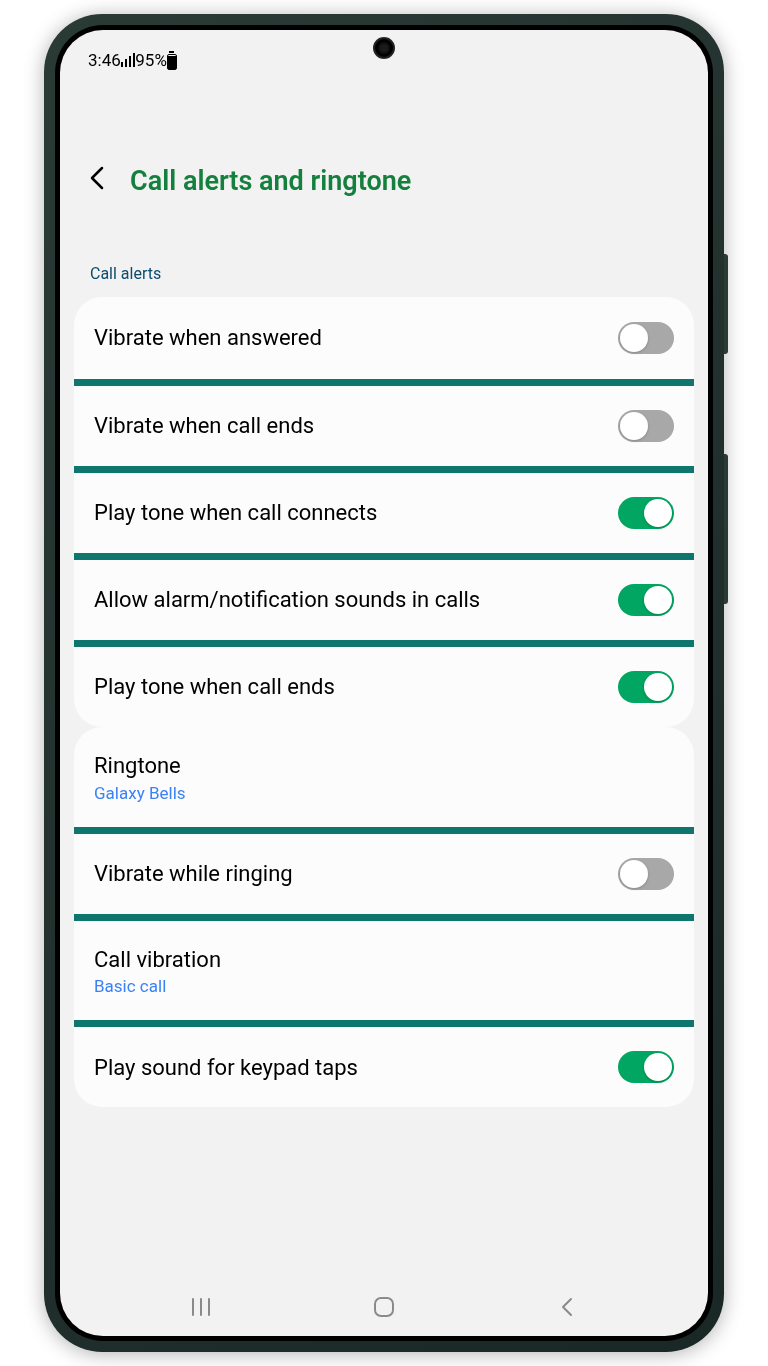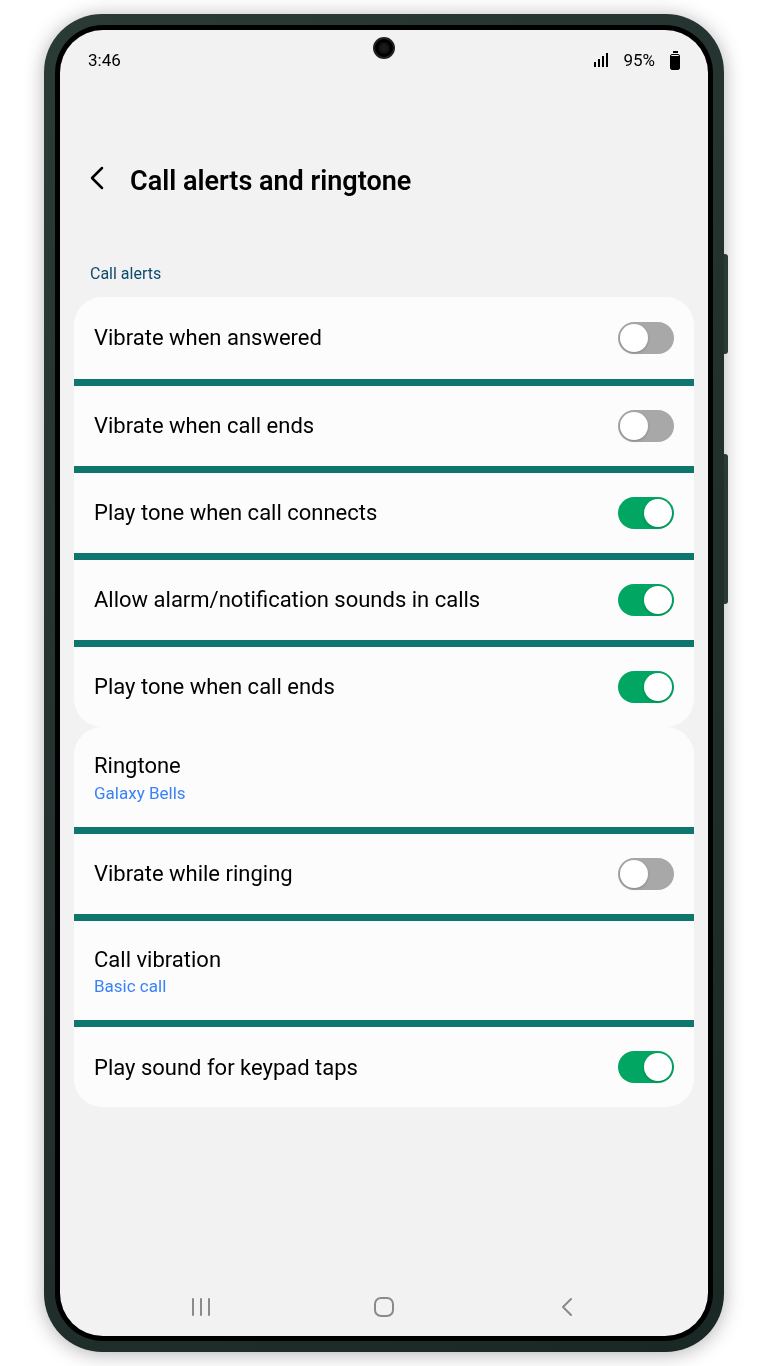--- a/index.html
+++ b/index.html
@@ -67,29 +67,29 @@
       background: #f2f2f2;
       border-radius: 43px;
       overflow: hidden;
       display: flex;
       flex-direction: column;
     }
     .status-bar {
       height: 52px;
       display: flex;
       align-items: center;
-      justify-content: space-between;
+      justify-content: flex-start;
       padding: 8px 28px 0 28px;
       font-size: 17px;
       color: #000;
     }
     .status-right {
       display: flex;
       align-items: center;
-      gap: 15px;
+      gap: 0;
     }
     .signal-icon {
       display: inline-flex;
       align-items: flex-end;
       gap: 1.5px;
       height: 14px;
     }
     .signal-bar {
       width: 2.5px;
       background: #000;
@@ -120,21 +120,21 @@
       gap: 20px;
     }
     .back-btn {
       font-size: 26px;
       color: #000;
       padding: 4px;
     }
     .header-title {
       font-size: 27px;
       font-weight: 600;
-      color: #000000;
+      color: #15803d;
     }
     .content {
       flex: 1;
       padding: 0 14px;
       overflow-y: auto;
     }
     .section-header {
       font-size: 16px;
       color: #0c4a6e;
       padding: 42px 16px 14px 16px;

